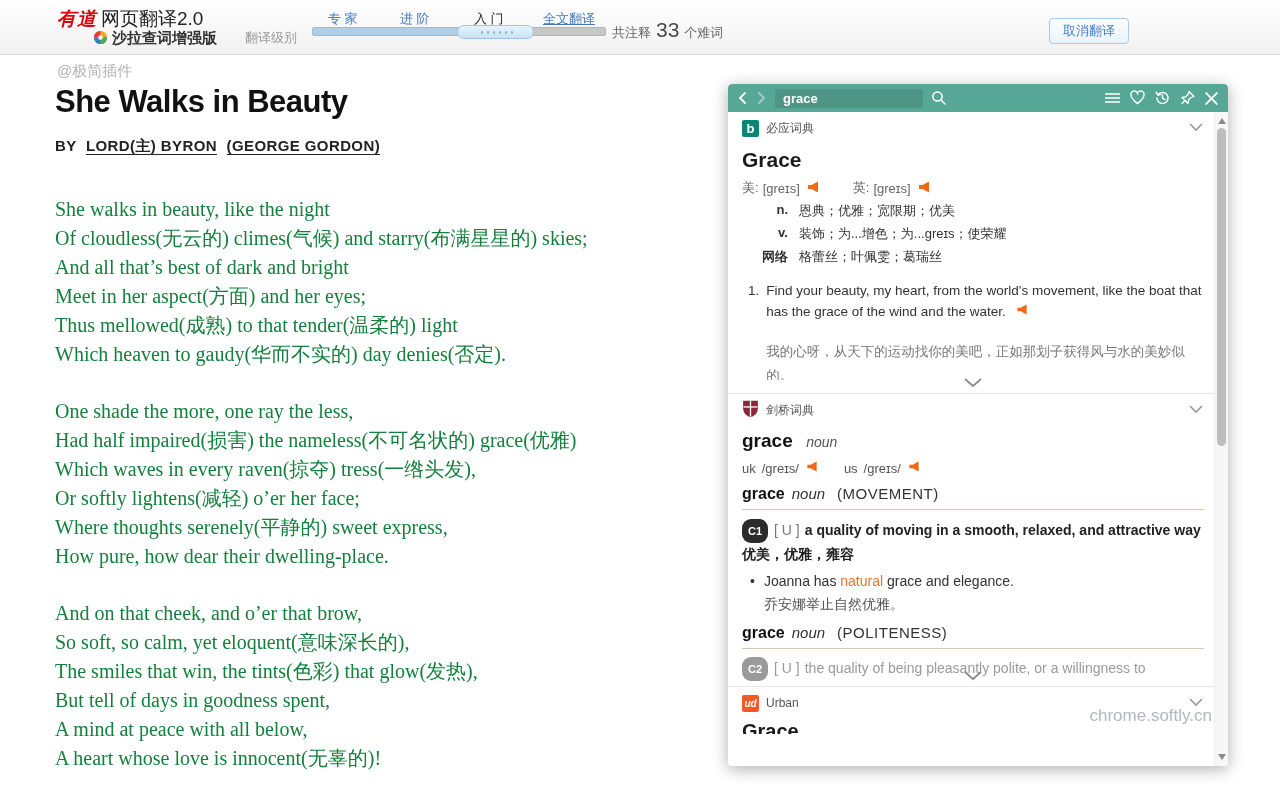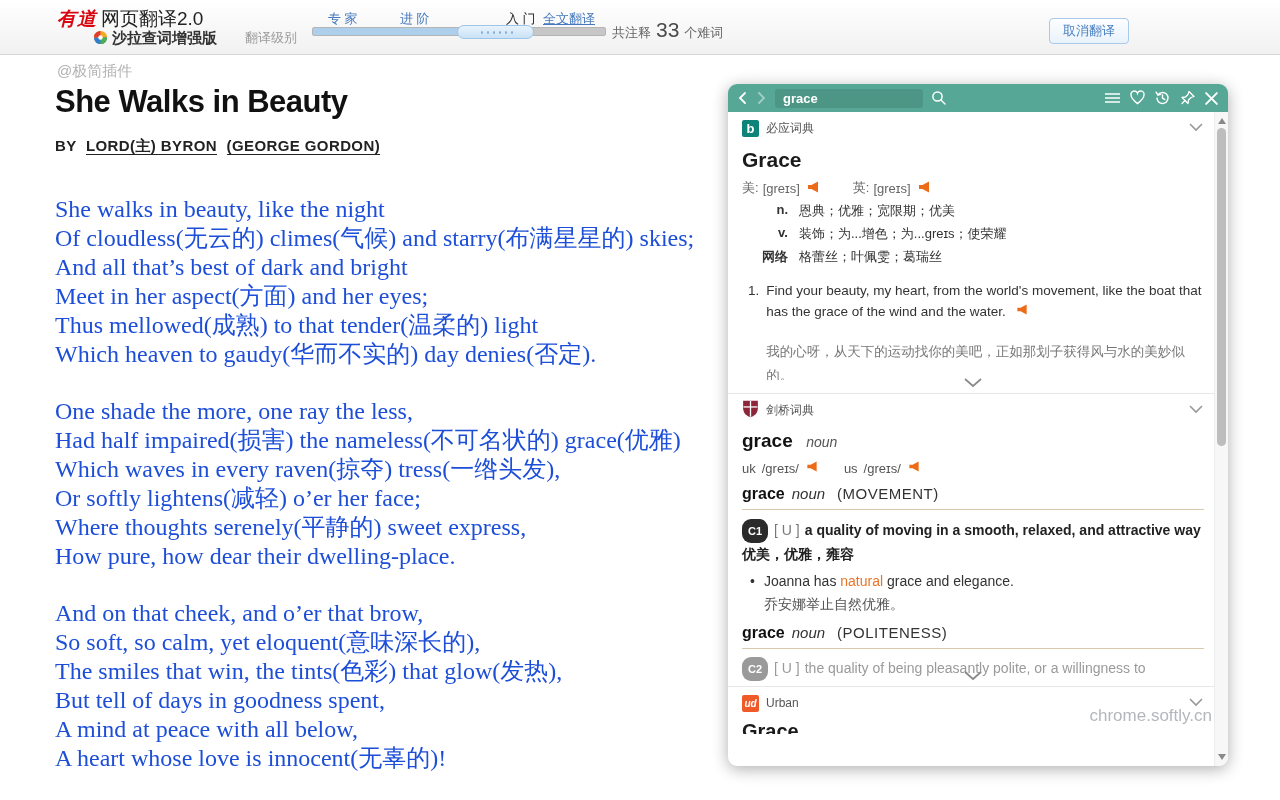--- a/index.html
+++ b/index.html
@@ -16,21 +16,21 @@
     border-bottom:1px solid #d6d6d6; z-index:5;
   }
   .brand-line1 { position:absolute; left:57px; top:6px; font-size:19px; }
   .logo-red { color:#d9070f; font-weight:900; font-style:italic; letter-spacing:1px; margin-right:4px; }
   .product { color:#222; }
   .brand-line2 { position:absolute; left:93px; top:29px; font-size:15px; font-weight:bold; color:#333; display:flex; align-items:center; gap:4px; }
   .level-label { position:absolute; left:245px; top:29px; font-size:13px; color:#9a9a9a; }
   .lvl { position:absolute; top:10px; font-size:13px; color:#4679bd; cursor:pointer; }
   .lvl.expert { left:328px; }
   .lvl.advanced { left:400px; }
-  .lvl.beginner { left:474px; color:#2b2b2b;margin-left:32px; }
+  .lvl.beginner { left:474px; color:#2b2b2b; }
   .lvl.full { left:543px; text-decoration:underline; }
   .slider { position:absolute; left:312px; top:27px; width:294px; height:9px; background:#c7c7c7; border:1px solid #b5b5b5; border-radius:2px; }
   .slider .fill { position:absolute; left:0; top:0; bottom:0; width:146px; background:#aecfec; }
   .slider .handle {
     position:absolute; left:144px; top:-3px; width:77px; height:14px;
     background:linear-gradient(#e8f3fc,#c9e2f6); border:1px solid #9ec5e8; border-radius:7px;
     display:flex; align-items:center; justify-content:center;
   }
   .slider .dots { width:34px; height:3px;
     background-image:radial-gradient(circle, #86aed6 1px, rgba(0,0,0,0) 1.3px);
@@ -41,27 +41,27 @@
     position:absolute; left:1049px; top:18px; width:80px; height:26px;
     border:1px solid #abc9e9; border-radius:4px; background:linear-gradient(#fdfeff,#e9f2fb);
     color:#4a80c2; font-size:13px; font-family:inherit; cursor:pointer;
   }
 
   
   .wm-plugin { position:absolute; left:57px; top:62px; color:#b3b3b3; font-size:15px; }
   .title { position:absolute; left:55px; top:84px; margin:0; font-size:31px; font-weight:900; letter-spacing:-0.5px; color:#111; }
   .byline { position:absolute; left:55px; top:137px; font-size:15px; font-weight:600; letter-spacing:.4px; color:#222; }
   .byline .bl { color:#222; text-decoration:none; border-bottom:1.5px solid #222; margin-left:5px; cursor:pointer; }
-  .poem { position:absolute; left:55px; top:195px; font-family:"Liberation Serif", serif; font-size:24px; line-height:29px; color:#1d4ed8; width:660px; }
+  .poem { position:absolute; left:55px; top:195px; font-family:"Liberation Serif", serif; font-size:20px; line-height:29px; color:#15803d; width:660px; }
   .stanza + .stanza { margin-top:28px; }
 
   
   .popup {
     position:absolute; left:728px; top:84px; width:500px; height:682px;
-    background:#fff; border-radius:9px; box-shadow:0 3px 16px rgba(0,0,0,.32); z-index:10; overflow:hidden;
+    background:#fff; border-radius:4px; box-shadow:0 3px 16px rgba(0,0,0,.32); z-index:10; overflow:hidden;
   }
   .pp-header { height:28px; background:#56a795; display:flex; align-items:center; padding:0 9px; gap:8px; border-radius:4px 4px 0 0; }
   .pp-header svg { display:block; }
   .nav-dim { opacity:.45; }
   .search-box {
     width:148px; height:19px; background:rgba(0,0,0,.10); border:none; border-radius:3px;
     color:#fff; font-size:13px; font-weight:bold; padding:0 8px; font-family:inherit; outline:none;
   }
   .hd-ico { cursor:pointer; }
   .hd-gap { flex:1; }

